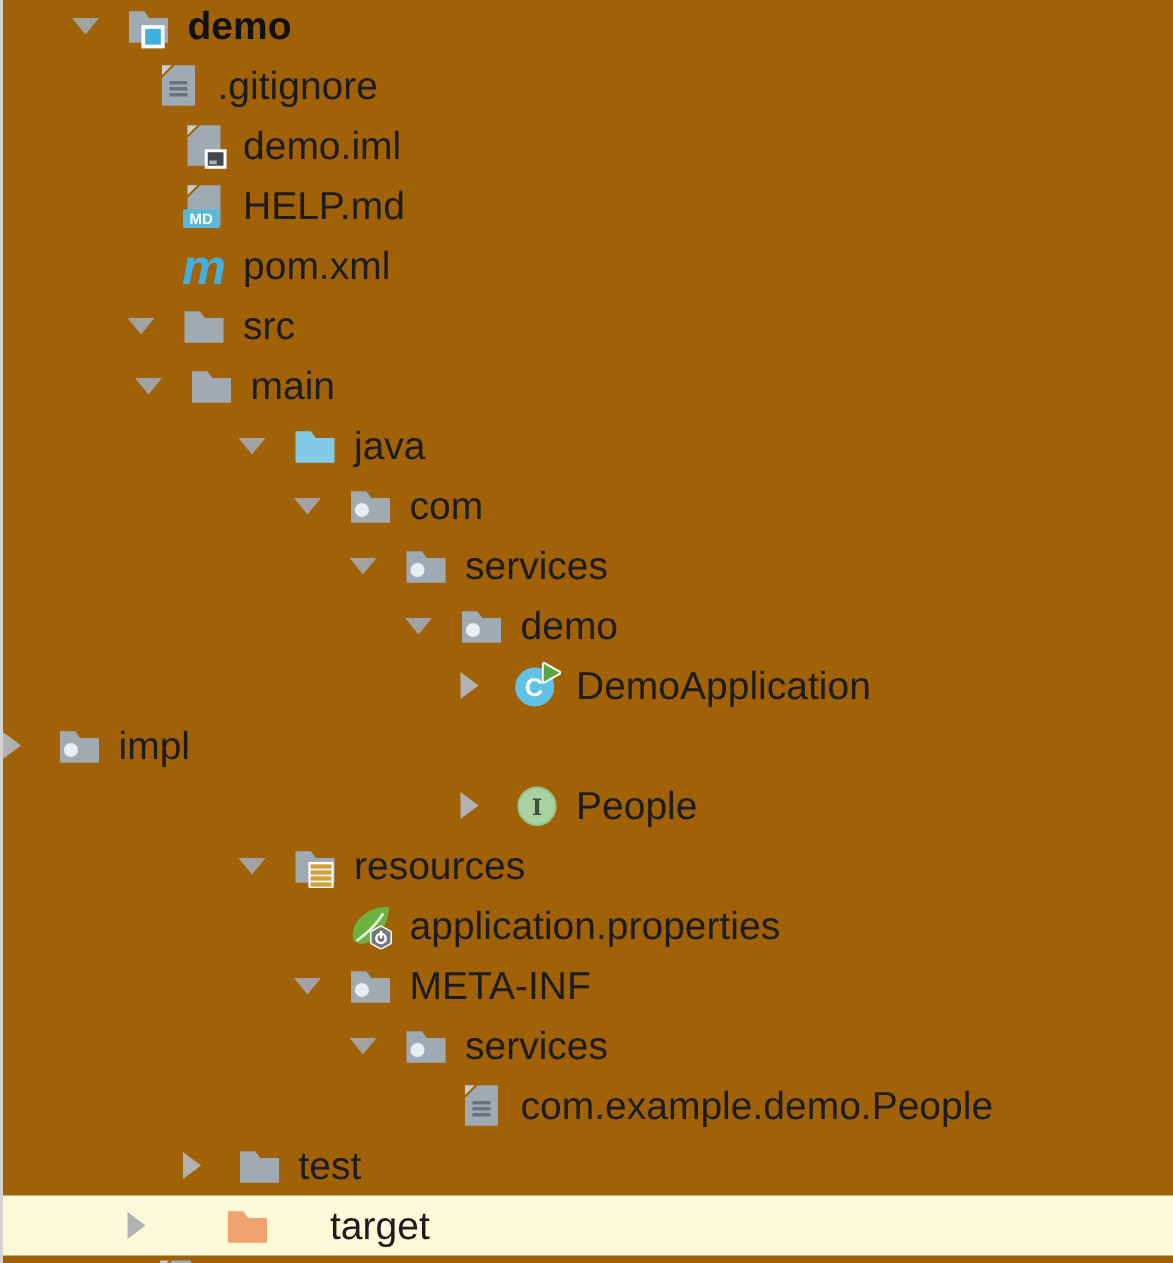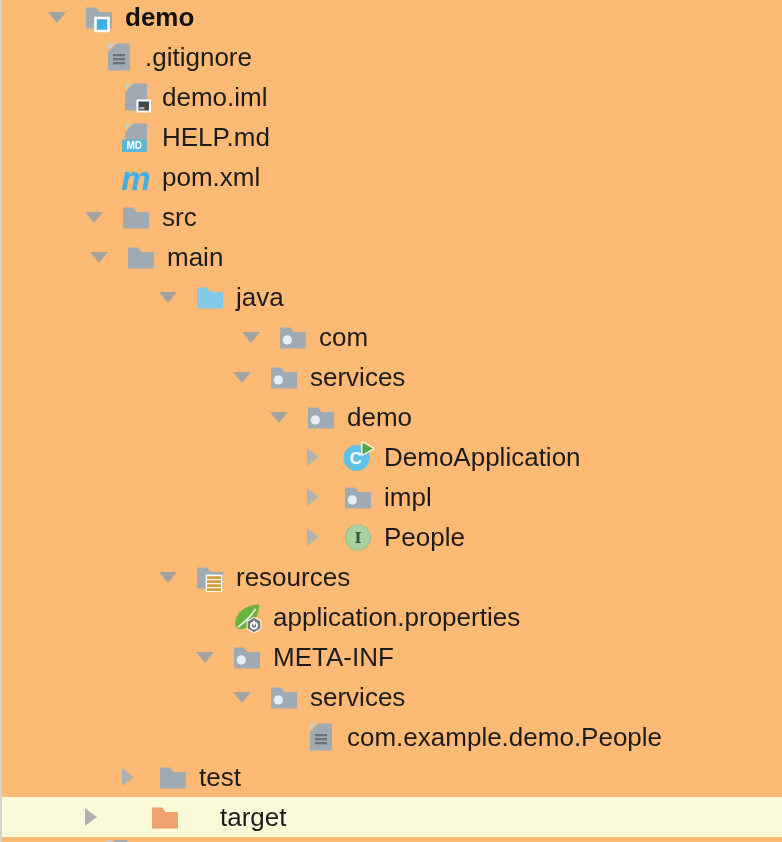--- a/index.html
+++ b/index.html
@@ -2,21 +2,21 @@
 <html><head>
 <meta charset="utf-8">
 <style>
   html,body{margin:0;padding:0;}
   body{
     width:782px;height:842px;background:#ffffff;overflow:hidden;
     font-family:"Liberation Sans",sans-serif;
   }
   .page{
     position:relative;width:782px;height:842px;box-sizing:border-box;
-    border-left:2px solid #d3d3d3;background:#fdba74;overflow:hidden;
+    border-left:2px solid #d3d3d3;background:#a16207;overflow:hidden;
   }
   .tree{margin-top:-3px;}
   .row{
     display:flex;align-items:center;height:40px;
     font-size:26px;color:#1c1c1e;white-space:nowrap;
   }
   .row.highlighted{background:#fafad8;}
   .chevron-slot{width:35px;flex:none;display:flex;align-items:center;}
   .chevron{display:inline-block;width:0;height:0;}
   .chevron.expanded{
@@ -127,21 +127,21 @@
     <span class="chevron-slot">
           <span class="chevron expanded"></span>
         </span>
     <span class="icon">
           <svg viewBox="0 0 32 32">
     <path d="M3 6.5 H13.2 L16.5 11 H29 V27.5 H3 Z" fill="#82cbe8"></path>
   </svg>
         </span>
     <span class="label">java</span>
   </div>
-      <div class="row" style="padding-left: 194px; margin-left: 46px;">
+      <div class="row" style="padding-left: 194px;">
     <span class="chevron-slot">
           <span class="chevron expanded"></span>
         </span>
     <span class="icon">
           <svg viewBox="0 0 32 32">
     <path d="M3 6.5 H13.2 L16.5 11 H29 V27.5 H3 Z" fill="#9faab2"></path>
     <circle cx="10.3" cy="19" r="4.7" fill="#e9eef1"></circle>
   </svg>
         </span>
     <span class="label">com</span>
@@ -176,21 +176,21 @@
         </span>
     <span class="icon">
           <svg viewBox="0 0 32 32">
     <circle cx="14.5" cy="17" r="13" fill="#61c2e8"></circle>
     <polygon points="20.5,1.5 31,7.5 20.5,13.5" fill="#57a53f" stroke="#ffffff" stroke-width="2.5" paint-order="stroke" stroke-linejoin="round"></polygon>
     <text x="14" y="23" font-size="17" font-weight="bold" fill="#ffffff" text-anchor="middle" font-family="Liberation Sans, sans-serif">C</text>
   </svg>
         </span>
     <span class="label">DemoApplication</span>
   </div>
-      <div class="row" style="padding-left: 305px;">
+      <div class="row" style="">
     <span class="chevron-slot">
           <span class="chevron collapsed"></span>
         </span>
     <span class="icon">
           <svg viewBox="0 0 32 32">
     <path d="M3 6.5 H13.2 L16.5 11 H29 V27.5 H3 Z" fill="#9faab2"></path>
     <circle cx="10.3" cy="19" r="4.7" fill="#e9eef1"></circle>
   </svg>
         </span>
     <span class="label">impl</span>

